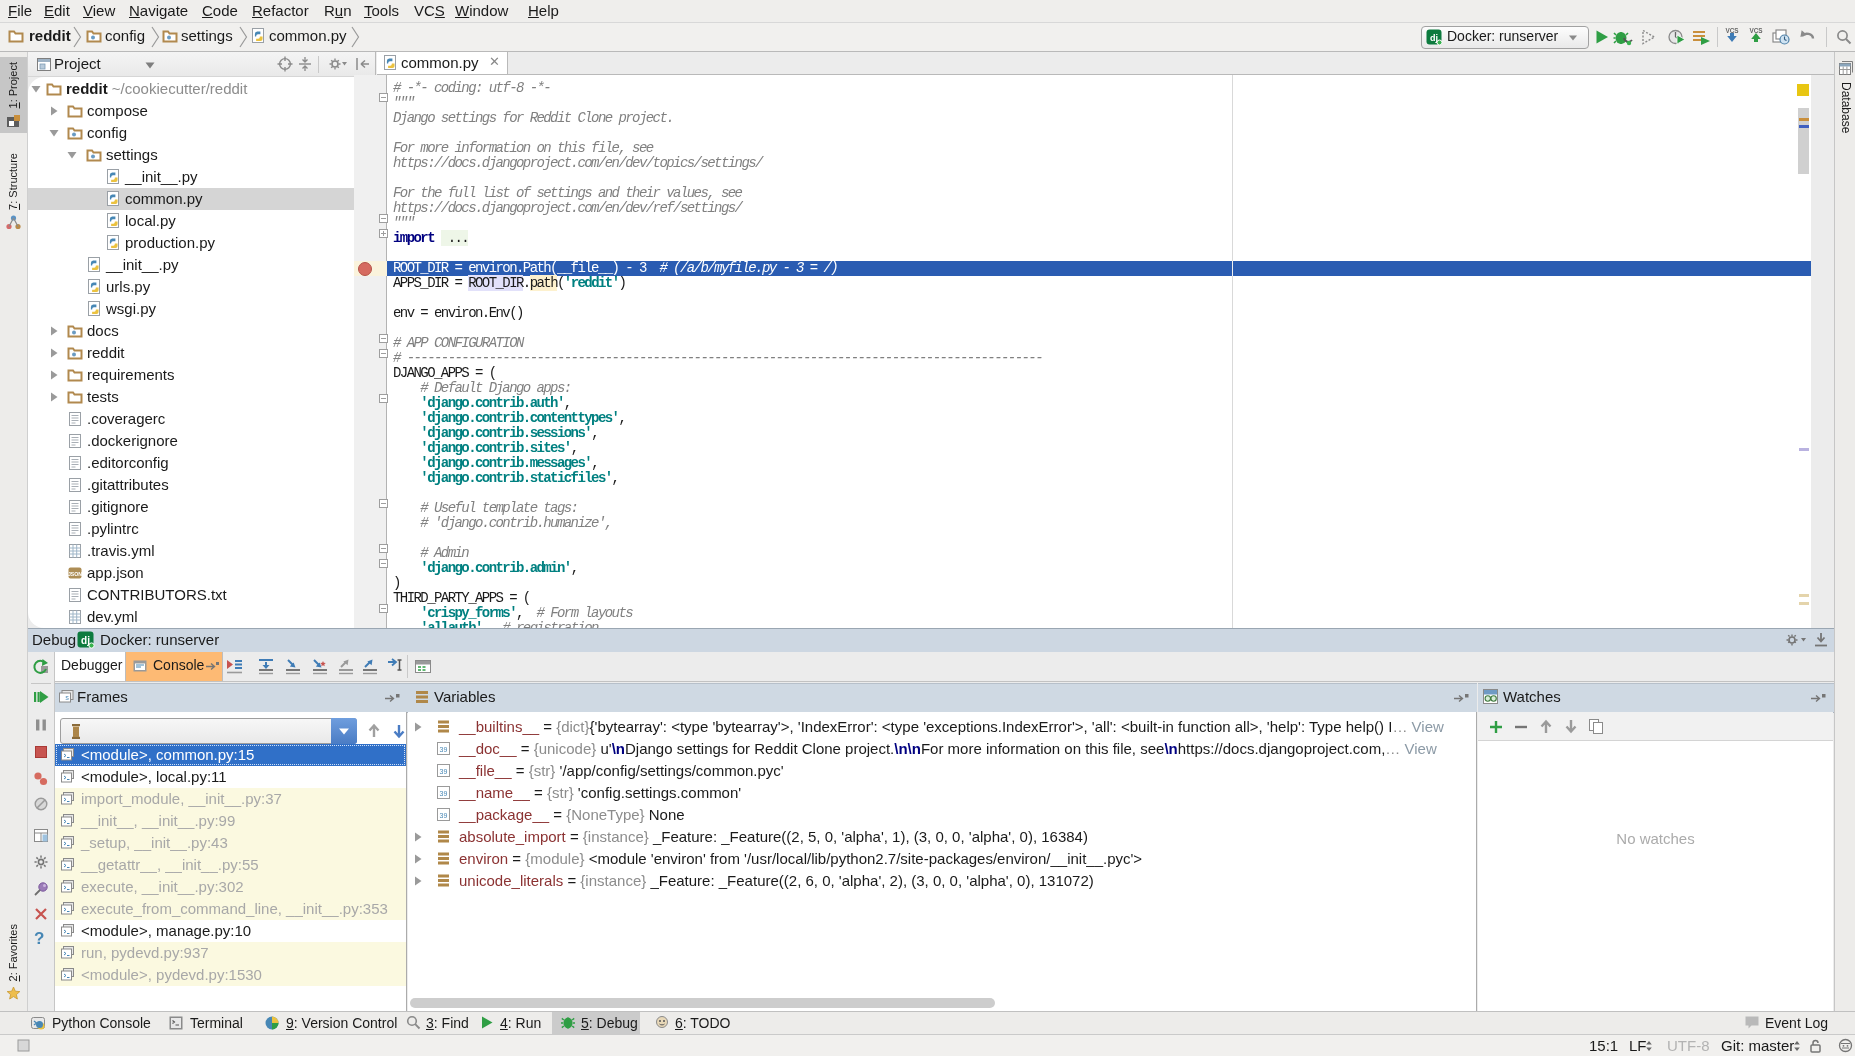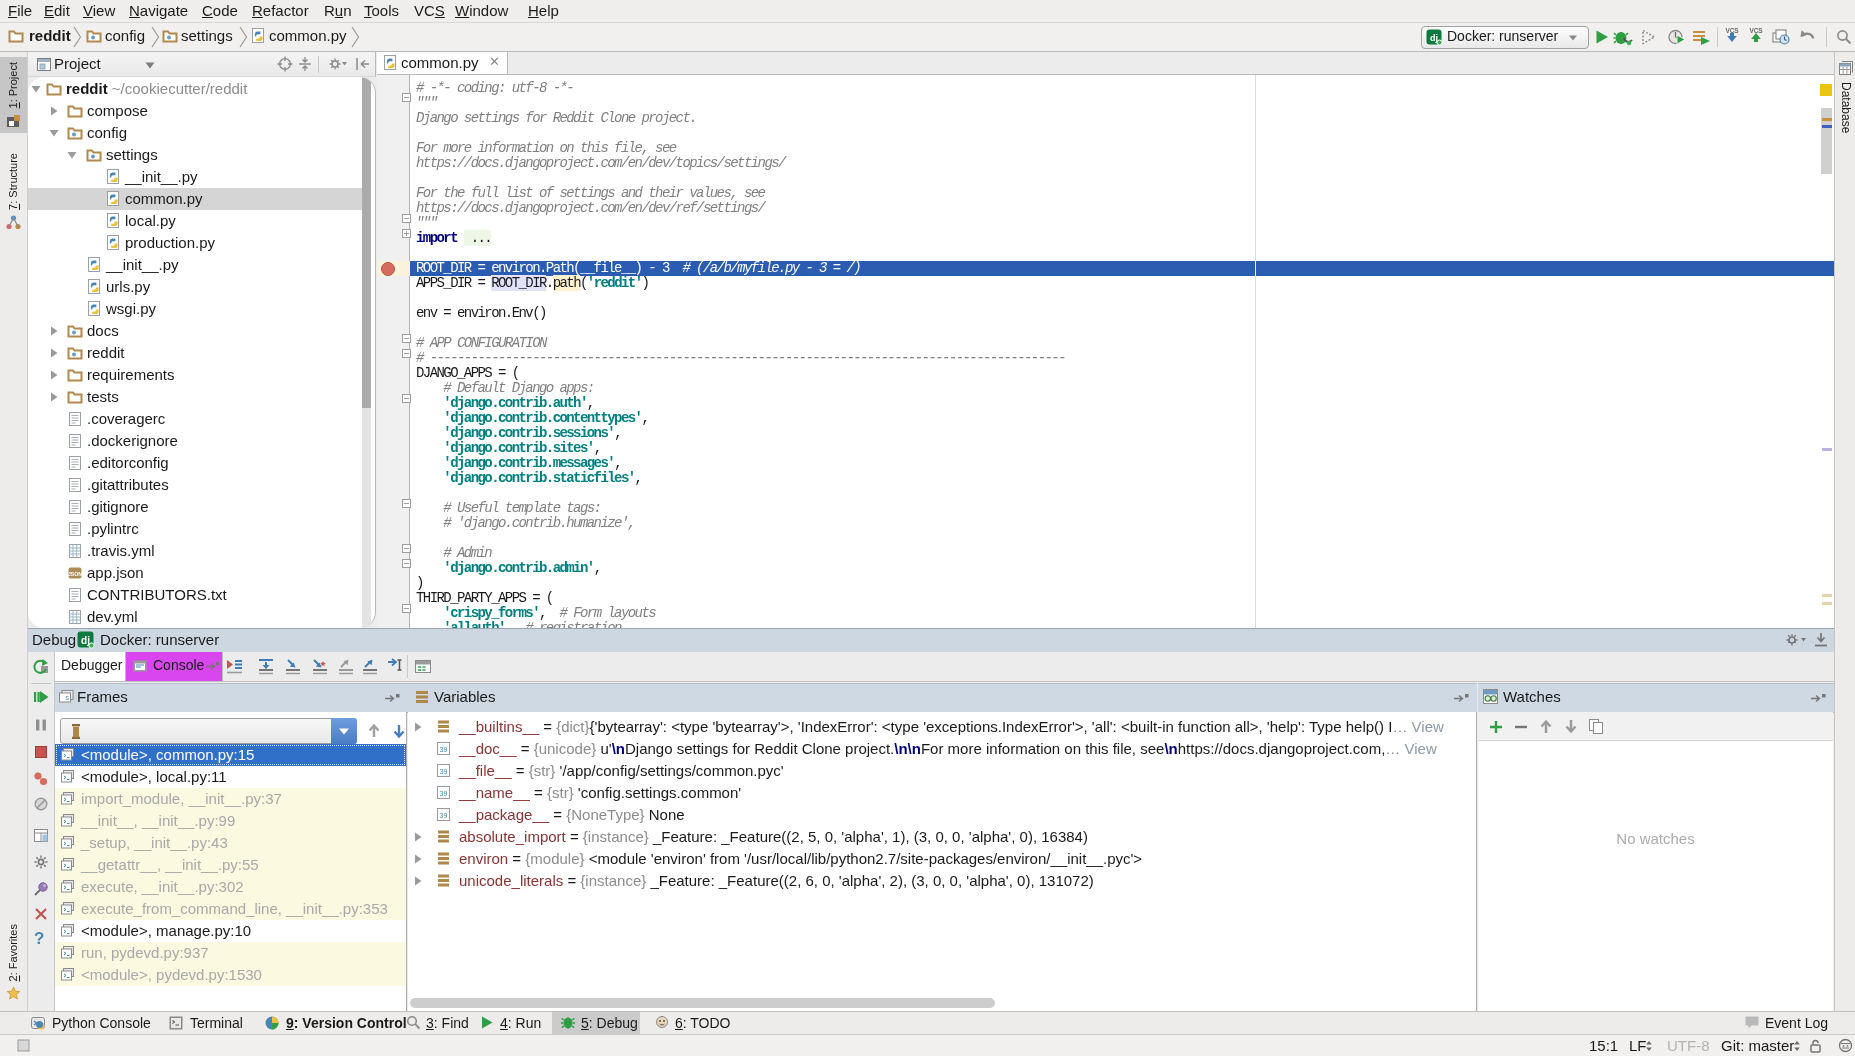--- a/index.html
+++ b/index.html
@@ -507,21 +507,21 @@
     <span class="abs" style="left:5px;top:3px;">
       <svg width="16" height="16">
         <rect x="2.5" y="0.5" width="11" height="14" fill="#fff" stroke="#9aa0a6"></rect>
         <path d="M7.2 3.6 H10.4 V6.2 H8 a1.8 1.8 0 0 0 -1.8 1.8 V8.6 H4.9 V6 a2.4 2.4 0 0 1 2.3 -2.4z" fill="#4787b5"></path>
         <path d="M8.8 13.4 H5.6 V10.8 H8 a1.8 1.8 0 0 0 1.8 -1.8 V8.4 H12.9 V11 a2.4 2.4 0 0 1 -2.3 2.4z" fill="#ebc23f" transform="translate(1.2,1.2) scale(0.88)"></path>
       </svg>
     </span>
     <span class="abs" style="left:24px;top:2px;">common.py</span>
     <span class="abs" style="left:112px;top:2px;color:#888;font-size:13px;">✕</span>
   </div>
-<div class="abs" style="left:377px;top:75px;width:1457px;height:675px;background:#ffffff;overflow:hidden;">
+<div class="abs" style="left:354px;top:75px;width:1457px;height:675px;background:#ffffff;overflow:hidden;">
 <div class="abs" style="left:0;top:0;width:33px;height:553px;background:#f0f0f0;border-right:1px solid #b3b3b3;box-sizing:border-box;"></div>
 <div class="abs" style="left:33px;top:186px;width:1424px;height:15px;background:#2a5cb2;"></div>
 <div class="abs" style="left:878px;top:0;width:1px;height:553px;background:#d9d9d9;"></div>
 <div class="abs" style="left:878px;top:186px;width:1px;height:15px;background:#f0f0f0;"></div>
 <div class="abs" style="left:0;top:186px;width:33px;height:15px;background:#faf3dc;"></div>
 <div class="abs" style="left:4px;top:187px;width:14px;height:14px;border-radius:50%;background:#d66b60;border:1px solid #b55348;box-sizing:border-box;"></div>
 <div class="abs" style="left:25px;top:18px;">
       <svg width="9" height="9">
         <rect x="0.5" y="0.5" width="8" height="8" fill="#fff" stroke="#9e9e9e"></rect>
         <path d="M2 4.5h5" stroke="#9e9e9e"></path>
@@ -724,21 +724,21 @@
 <span class="abs" style="left:34px;top:279px;">
       <svg width="14" height="14">
         <path d="M2 2 L12 12 M12 2 L2 12" stroke="#c75450" stroke-width="2.2"></path>
       </svg>
     </span>
 <span class="abs" style="left:34px;top:301px;font-size:17px;font-weight:bold;color:#4787b5;">?</span>
 <div class="abs" style="left:55px;top:24px;width:1779px;height:29px;background:#ececec;border-bottom:1px solid #c2c2c2;font-size:15px;">
 <div class="abs" style="left:0;top:0;width:70px;height:29px;background:#fff;border-right:1px solid #bdbdbd;">
         <span class="abs" style="left:6px;top:5px;font-size:14px;">Debugger</span>
       </div>
-<div class="abs" style="left:71px;top:0;width:96px;height:29px;background:#d946ef;border-right:1px solid #bdbdbd;">
+<div class="abs" style="left:71px;top:0;width:96px;height:29px;background:#fdba74;border-right:1px solid #bdbdbd;">
         <span class="abs" style="left:6px;top:6px;">
           <svg width="16" height="16">
             <rect x="1.5" y="2.5" width="13" height="11" fill="#9a9a9a"></rect>
             <rect x="3" y="5.5" width="10" height="6.5" fill="#fff"></rect>
             <path d="M4 7h8M4 9h5" stroke="#4787b5" stroke-width="1.2"></path>
           </svg>
         </span>
         <span class="abs" style="left:27px;top:5px;font-size:14px;">Console</span>
         <span class="abs" style="left:79px;top:9px;">
           <svg width="14" height="11">
@@ -1151,21 +1151,21 @@
       </svg>
     </span>
 <span class="abs" style="left:190px;top:3px;">Terminal</span>
 <span class="abs" style="left:264px;top:3px;">
       <svg width="16" height="16">
         <circle cx="8" cy="8" r="6.5" fill="#4787b5"></circle>
         <path d="M8 8 L8 1.5 A6.5 6.5 0 0 1 14.5 8Z" fill="#ebc23f"></path>
         <path d="M8 8 L14.5 8 A6.5 6.5 0 0 1 8 14.5Z" fill="#2f9e44"></path>
       </svg>
     </span>
-<span class="abs" style="left:286px;top:3px;font-weight:bold;"><u>9</u>: Version Control</span>
+<span class="abs" style="left:286px;top:3px;"><u>9</u>: Version Control</span>
 <span class="abs" style="left:406px;top:3px;">
       <svg width="15" height="15">
         <circle cx="6" cy="6" r="4.3" fill="none" stroke="#8a8a8a" stroke-width="1.6"></circle>
         <path d="M9.2 9.2 L13.5 13.5" stroke="#8a8a8a" stroke-width="1.9"></path>
       </svg>
     </span>
 <span class="abs" style="left:426px;top:3px;"><u>3</u>: Find</span>
 <span class="abs" style="left:480px;top:3px;">
       <svg width="14" height="15">
         <path d="M2 1.5 L12.5 7.5 L2 13.5Z" fill="#2f9e44"></path>

